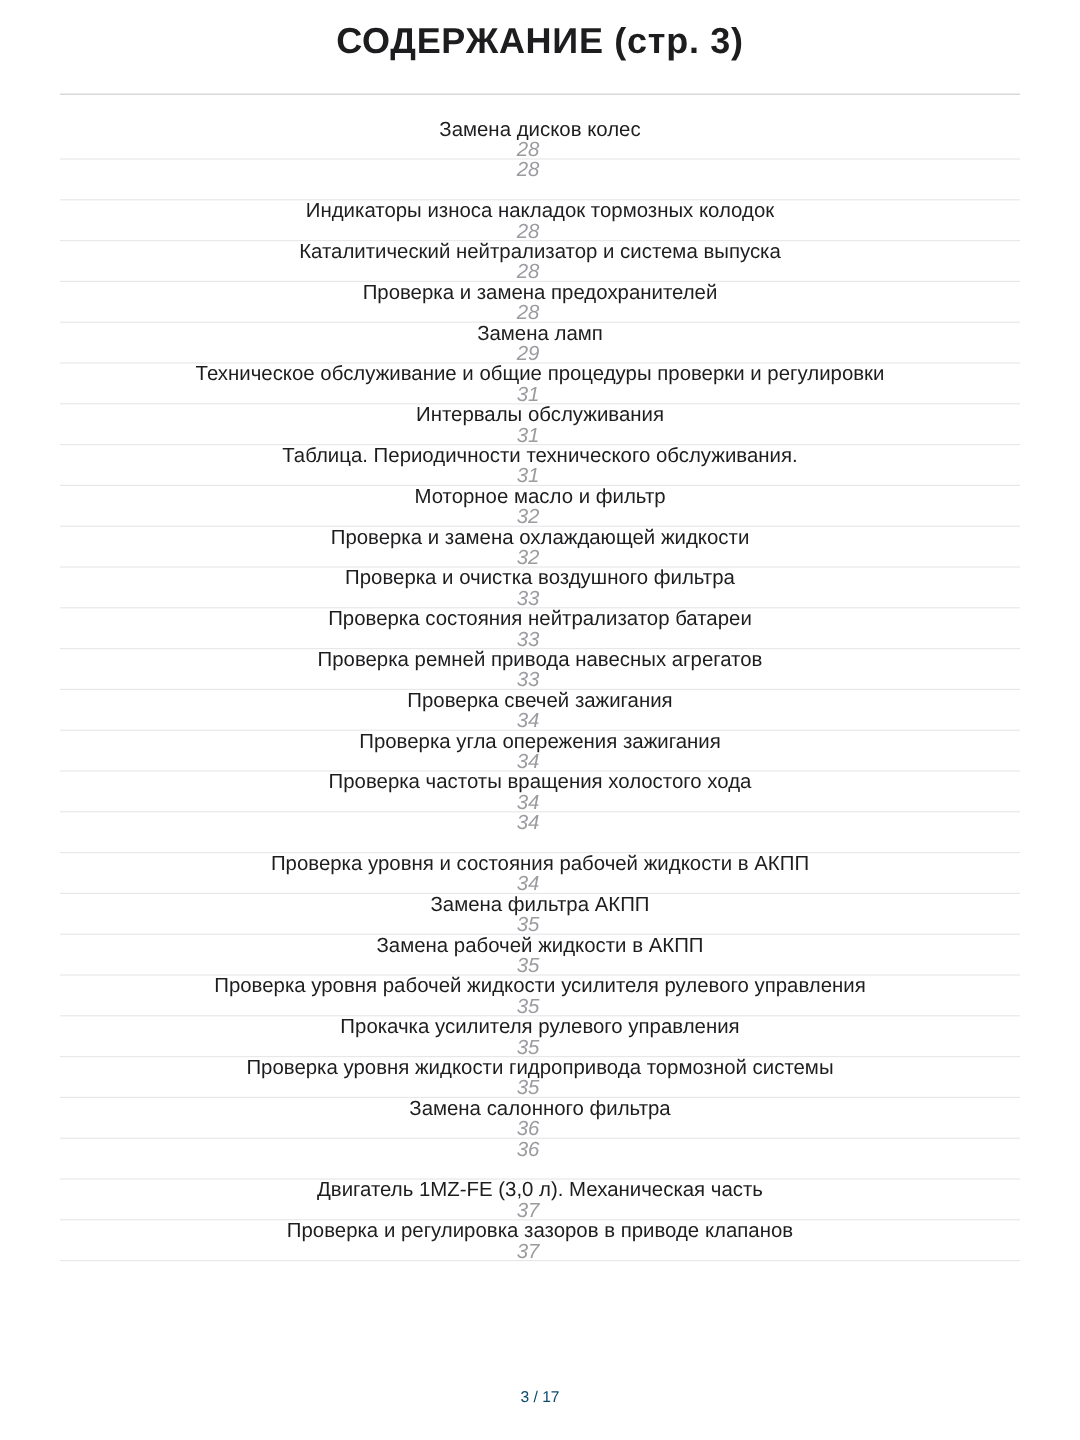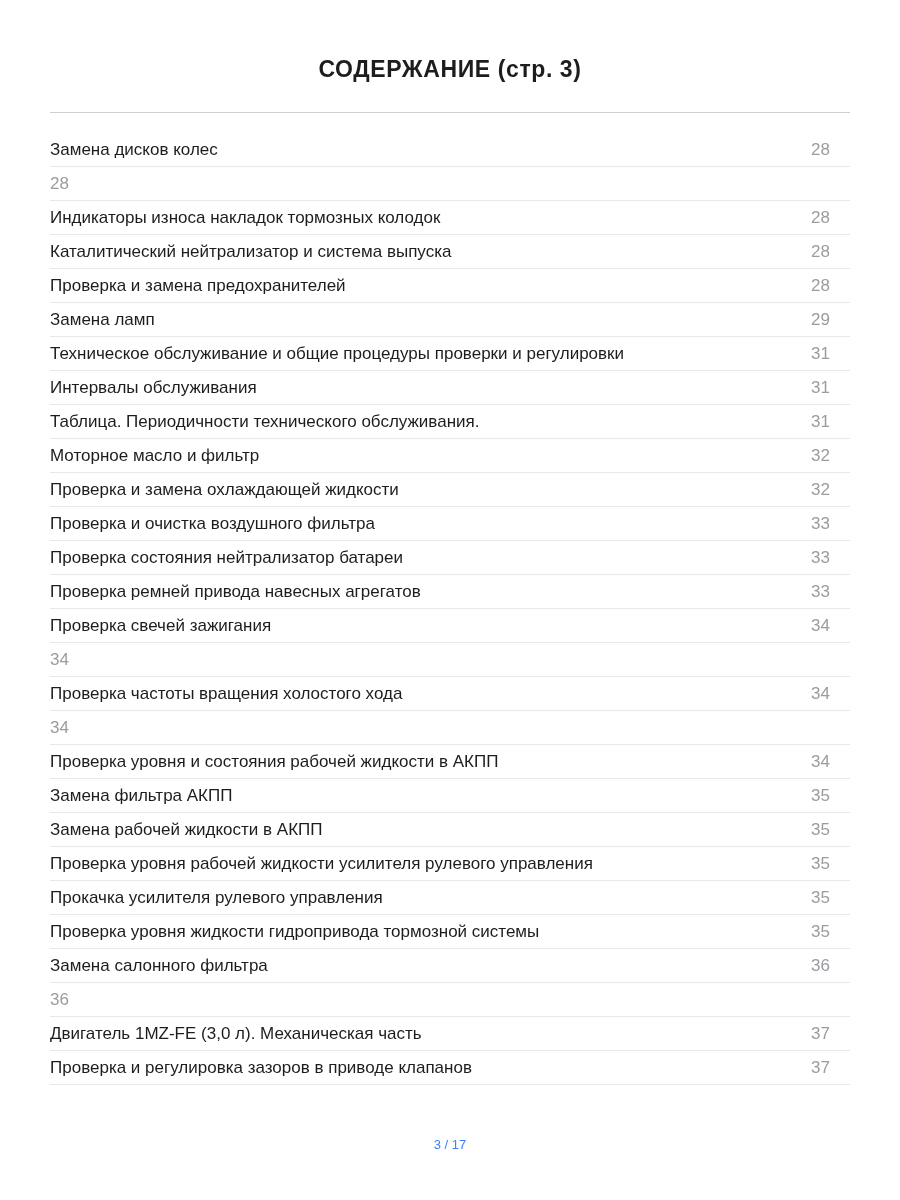--- a/index.html
+++ b/index.html
@@ -16,60 +16,62 @@
     overflow: hidden;
   }
   .page {
     box-sizing: border-box;
     height: 100%;
     padding: 0 50px;
     position: relative;
   }
   .title {
     margin: 0;
-    padding-top: 54px;
+    padding-top: 20px;
     text-align: center;
-    font-size: 23px;
+    font-size: 30px;
     line-height: 30px;
     font-weight: 700;
     letter-spacing: 0.6px;
     color: #1d1d1f;
   }
   .rule {
     margin-top: 28px;
     border-bottom: 1px solid #cfcfd2;
   }
   .toc {
     margin-top: 20px;
   }
   .toc-row {
     display: flex;
     justify-content: space-between;
     align-items: center;
     height: 33px;
     border-bottom: 1px solid #e8e8ea;
     font-size: 17px;
     line-height: 1;
+    flex-direction: column;
   }
   .toc-label {
     color: #1d1d1f;
     white-space: nowrap;
   }
   .toc-page {
     color: #9b9ba0;
     padding-right: 20px;
+    font-style: italic;
   }
   .footer {
     position: absolute;
     left: 0;
     right: 0;
-    bottom: 48px;
+    bottom: 29px;
     text-align: center;
     font-size: 13px;
-    color: #3b82f6;
+    color: #0c4a6e;
   }
 </style>
 </head>
 <body>
 
 <div class="page">
   <h1 class="title">СОДЕРЖАНИЕ (стр. 3)</h1>
   <div class="rule"></div>
   <div class="toc" id="toc-list">
       <div class="toc-row">
@@ -125,20 +127,21 @@
       </div>
       <div class="toc-row">
         <span class="toc-label">Проверка ремней привода навесных агрегатов</span>
         <span class="toc-page">33</span>
       </div>
       <div class="toc-row">
         <span class="toc-label">Проверка свечей зажигания</span>
         <span class="toc-page">34</span>
       </div>
       <div class="toc-row">
+        <span class="toc-label">Проверка угла опережения зажигания</span>
         <span class="toc-page">34</span>
       </div>
       <div class="toc-row">
         <span class="toc-label">Проверка частоты вращения холостого хода</span>
         <span class="toc-page">34</span>
       </div>
       <div class="toc-row">
         <span class="toc-page">34</span>
       </div>
       <div class="toc-row">

